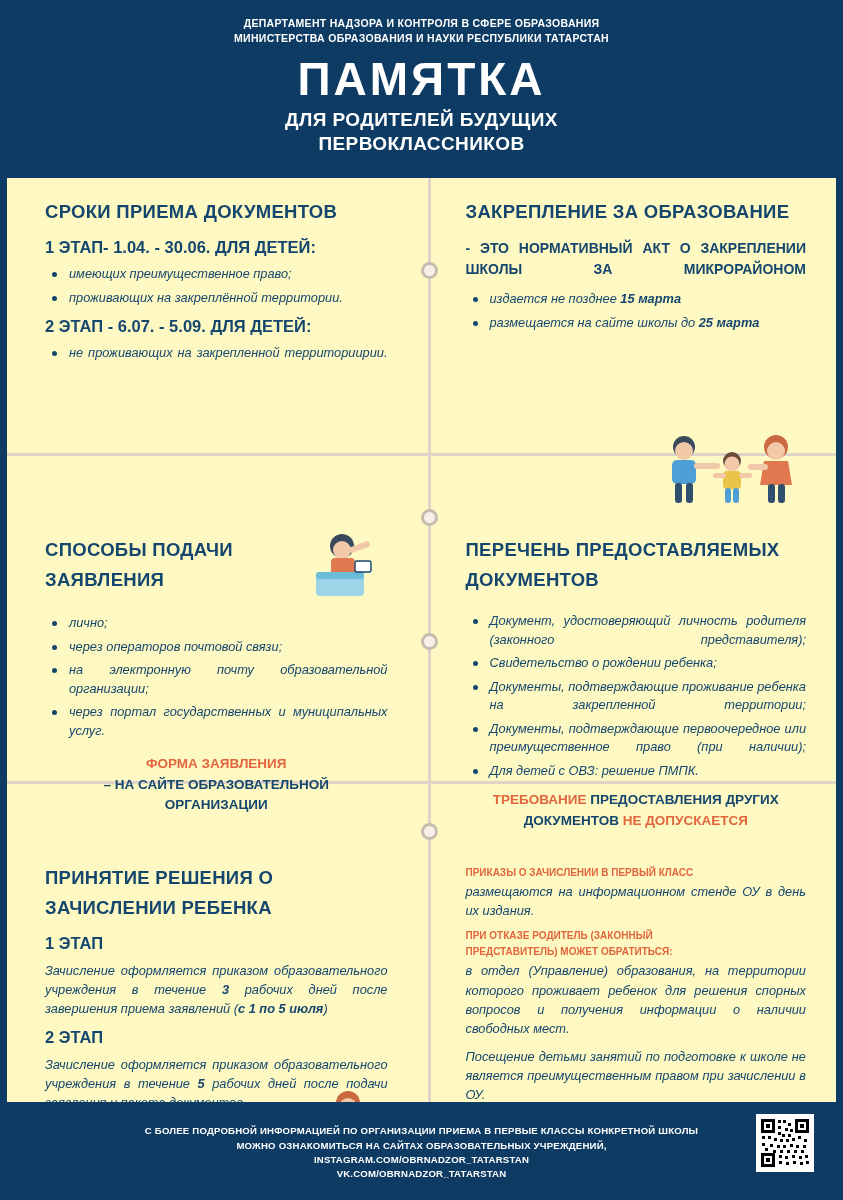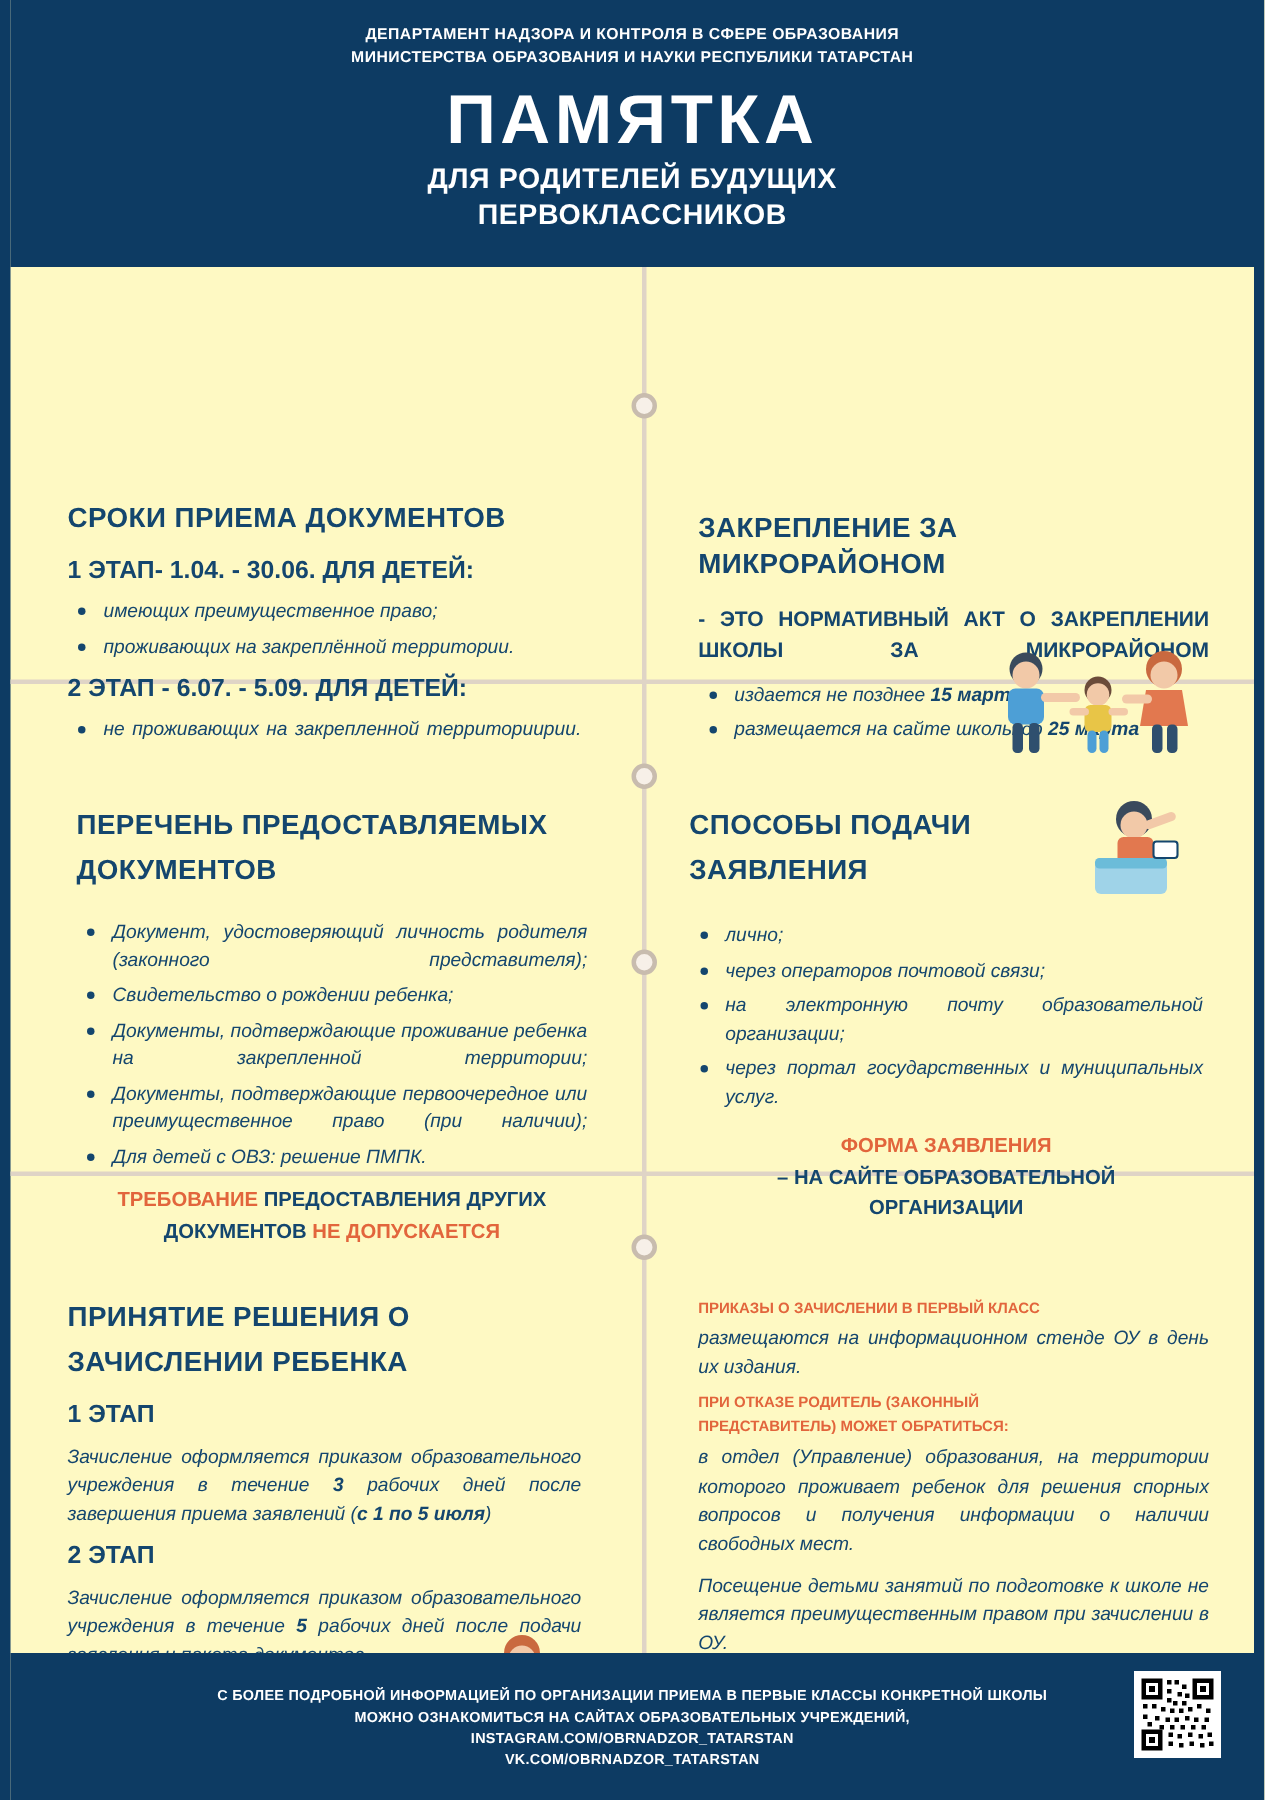--- a/index.html
+++ b/index.html
@@ -237,37 +237,37 @@
   <div class="grid">
 
     <div class="divider-v"></div>
     <div class="divider-h" style="top:275px;"></div>
     <div class="divider-h" style="top:603px;"></div>
     <div class="dot" style="top:84px;"></div>
     <div class="dot" style="top:331px;"></div>
     <div class="dot" style="top:455px;"></div>
     <div class="dot" style="top:645px;"></div>
 
-    <div class="row" style="height:338px;align-items:flex-end;">
+    <div class="row" style="height:338px;">
 
       <div class="cell">
         <h2 class="sec">СРОКИ ПРИЕМА ДОКУМЕНТОВ</h2>
         <h3 class="stage">1 ЭТАП- 1.04. - 30.06. ДЛЯ ДЕТЕЙ:</h3>
         <ul class="bul">
           <li>имеющих преимущественное право;</li>
           <li>проживающих на закреплённой территории.</li>
         </ul>
         <h3 class="stage">2 ЭТАП - 6.07. - 5.09. ДЛЯ ДЕТЕЙ:</h3>
         <ul class="bul">
           <li class="justify-spread">не проживающих на закрепленной территориирии.</li>
         </ul>
       </div>
 
       <div class="cell right">
-        <h2 class="sec">ЗАКРЕПЛЕНИЕ ЗА МИКРОРАЙОНОМ</h2>
+        <h2 class="sec">ЗАКРЕПЛЕНИЕ ЗА ОБРАЗОВАНИЕ</h2>
         <p class="norm-act">-  ЭТО НОРМАТИВНЫЙ АКТ О ЗАКРЕПЛЕНИИ ШКОЛЫ ЗА МИКРОРАЙОНОМ</p>
         <ul class="bul">
           <li><span>издается не позднее </span><span class="b">15 марта</span></li>
           <li><span>размещается на сайте школы до </span><span class="b">25 марта</span></li>
         </ul>
 
         <div class="ill" style="right:24px; bottom:4px;">
           <svg width="160" height="75" viewBox="0 0 160 75">
 
             <circle cx="32" cy="14" r="11" fill="#3a4a5c"></circle>
@@ -290,35 +290,20 @@
             <path d="M112 28 h24 l4 24 h-32 z" fill="#e2784f"></path>
             <rect x="116" y="51" width="7" height="19" rx="3" fill="#2f4f6e"></rect>
             <rect x="126" y="51" width="7" height="19" rx="3" fill="#2f4f6e"></rect>
             <rect x="96" y="31" width="20" height="6" rx="3" fill="#f2c9a8"></rect>
           </svg>
         </div>
       </div>
     </div>
 
     <div class="row" style="height:328px;">
-
-      <div class="cell right">
-        <h2 class="sec">ПЕРЕЧЕНЬ ПРЕДОСТАВЛЯЕМЫХ</h2>
-        <h2 class="sec" style="margin-top:-8px;">ДОКУМЕНТОВ</h2>
-        <ul class="bul" style="margin-top:20px;">
-          <li class="justify-spread">Документ, удостоверяющий личность родителя (законного представителя);</li>
-          <li>Свидетельство о рождении ребенка;</li>
-          <li class="justify-spread">Документы, подтверждающие проживание ребенка на закрепленной территории;</li>
-          <li class="justify-spread">Документы, подтверждающие первоочередное или преимущественное право (при наличии);</li>
-          <li>Для детей с ОВЗ: решение ПМПК.</li>
-        </ul>
-        <div class="note-center" style="margin-top:10px;">
-          <span class="orange">ТРЕБОВАНИЕ</span><span> ПРЕДОСТАВЛЕНИЯ ДРУГИХ ДОКУМЕНТОВ </span><span class="orange">НЕ ДОПУСКАЕТСЯ</span>
-        </div>
-      </div>
 
       <div class="cell">
         <h2 class="sec">СПОСОБЫ ПОДАЧИ</h2>
         <h2 class="sec" style="margin-top:-8px;">ЗАЯВЛЕНИЯ</h2>
         <ul class="bul" style="margin-top:22px;">
           <li>лично;</li>
           <li>через операторов почтовой связи;</li>
           <li class="justify-spread">на электронную почту образовательной организации;</li>
           <li class="justify-spread">через портал государственных и муниципальных услуг.</li>
         </ul>
@@ -331,20 +316,35 @@
         <div class="ill" style="right:30px; top:14px;">
           <svg width="90" height="70" viewBox="0 0 90 70">
             <circle cx="40" cy="16" r="12" fill="#3a4a5c"></circle>
             <circle cx="40" cy="20" r="9" fill="#f2c9a8"></circle>
             <rect x="29" y="28" width="24" height="18" rx="4" fill="#e2784f"></rect>
             <rect x="46" y="18" width="22" height="6" rx="3" fill="#f2c9a8" transform="rotate(-20 46 18)"></rect>
             <rect x="14" y="42" width="48" height="24" rx="4" fill="#9fd3e8"></rect>
             <rect x="14" y="42" width="48" height="7" rx="3" fill="#6bbcd9"></rect>
             <rect x="53" y="31" width="16" height="11" rx="2" fill="#ffffff" stroke="#14466e" stroke-width="1.4"></rect>
           </svg>
+        </div>
+      </div>
+
+      <div class="cell right">
+        <h2 class="sec">ПЕРЕЧЕНЬ ПРЕДОСТАВЛЯЕМЫХ</h2>
+        <h2 class="sec" style="margin-top:-8px;">ДОКУМЕНТОВ</h2>
+        <ul class="bul" style="margin-top:20px;">
+          <li class="justify-spread">Документ, удостоверяющий личность родителя (законного представителя);</li>
+          <li>Свидетельство о рождении ребенка;</li>
+          <li class="justify-spread">Документы, подтверждающие проживание ребенка на закрепленной территории;</li>
+          <li class="justify-spread">Документы, подтверждающие первоочередное или преимущественное право (при наличии);</li>
+          <li>Для детей с ОВЗ: решение ПМПК.</li>
+        </ul>
+        <div class="note-center" style="margin-top:10px;">
+          <span class="orange">ТРЕБОВАНИЕ</span><span> ПРЕДОСТАВЛЕНИЯ ДРУГИХ ДОКУМЕНТОВ </span><span class="orange">НЕ ДОПУСКАЕТСЯ</span>
         </div>
       </div>
     </div>
 
     <div class="row" style="height:321px;">
 
       <div class="cell">
         <h2 class="sec">ПРИНЯТИЕ РЕШЕНИЯ О</h2>
         <h2 class="sec" style="margin-top:-8px;">ЗАЧИСЛЕНИИ РЕБЕНКА</h2>
         <h3 class="stage" style="margin-top:14px;">1 ЭТАП</h3>

